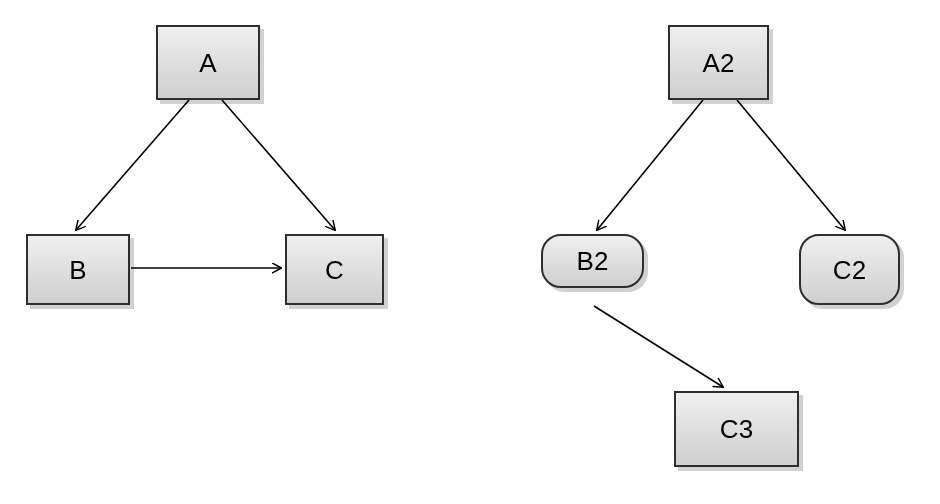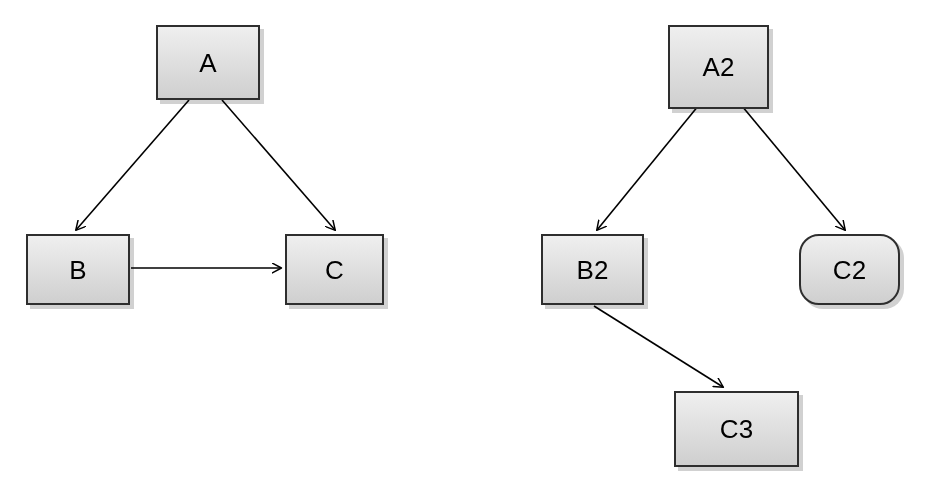--- a/index.html
+++ b/index.html
@@ -73,24 +73,24 @@
   <div id="nodes">
       <div class="node" style="left: 156px; top: 25px; width: 104px; height: 75px; border-color: rgb(46, 46, 46); color: rgb(0, 0, 0); background-image: linear-gradient(rgb(239, 239, 239) 0%, rgb(207, 207, 207) 100%); box-shadow: rgba(0, 0, 0, 0.18) 4px 4px 0px;">
         <span class="node-label">A</span>
       </div>
       <div class="node" style="left: 26px; top: 234px; width: 104px; height: 71px; border-color: rgb(46, 46, 46); color: rgb(0, 0, 0); background-image: linear-gradient(rgb(239, 239, 239) 0%, rgb(207, 207, 207) 100%); box-shadow: rgba(0, 0, 0, 0.18) 4px 4px 0px;">
         <span class="node-label">B</span>
       </div>
       <div class="node" style="left: 285px; top: 234px; width: 99px; height: 71px; border-color: rgb(46, 46, 46); color: rgb(0, 0, 0); background-image: linear-gradient(rgb(239, 239, 239) 0%, rgb(207, 207, 207) 100%); box-shadow: rgba(0, 0, 0, 0.18) 4px 4px 0px;">
         <span class="node-label">C</span>
       </div>
-      <div class="node" style="left: 668px; top: 25px; width: 101px; height: 84px; border-color: rgb(46, 46, 46); color: rgb(0, 0, 0); background-image: linear-gradient(rgb(239, 239, 239) 0%, rgb(207, 207, 207) 100%); box-shadow: rgba(0, 0, 0, 0.18) 4px 4px 0px;">
+      <div class="node" style="left: 668px; top: 25px; width: 101px; height: 75px; border-color: rgb(46, 46, 46); color: rgb(0, 0, 0); background-image: linear-gradient(rgb(239, 239, 239) 0%, rgb(207, 207, 207) 100%); box-shadow: rgba(0, 0, 0, 0.18) 4px 4px 0px;">
         <span class="node-label">A2</span>
       </div>
-      <div class="node" style="left: 541px; top: 234px; width: 103px; height: 71px; border-color: rgb(46, 46, 46); color: rgb(0, 0, 0); background-image: linear-gradient(rgb(239, 239, 239) 0%, rgb(207, 207, 207) 100%); box-shadow: rgba(0, 0, 0, 0.18) 4px 4px 0px;">
+      <div class="node" style="left: 541px; top: 234px; width: 103px; height: 54px; border-color: rgb(46, 46, 46); color: rgb(0, 0, 0); background-image: linear-gradient(rgb(239, 239, 239) 0%, rgb(207, 207, 207) 100%); box-shadow: rgba(0, 0, 0, 0.18) 4px 4px 0px; border-radius: 20px;">
         <span class="node-label">B2</span>
       </div>
       <div class="node" style="left: 799px; top: 234px; width: 101px; height: 71px; border-color: rgb(46, 46, 46); color: rgb(0, 0, 0); background-image: linear-gradient(rgb(239, 239, 239) 0%, rgb(207, 207, 207) 100%); box-shadow: rgba(0, 0, 0, 0.18) 4px 4px 0px; border-radius: 20px;">
         <span class="node-label">C2</span>
       </div>
       <div class="node" style="left: 674px; top: 391px; width: 125px; height: 76px; border-color: rgb(46, 46, 46); color: rgb(0, 0, 0); background-image: linear-gradient(rgb(239, 239, 239) 0%, rgb(207, 207, 207) 100%); box-shadow: rgba(0, 0, 0, 0.18) 4px 4px 0px;">
         <span class="node-label">C3</span>
       </div>
     </div>
 

